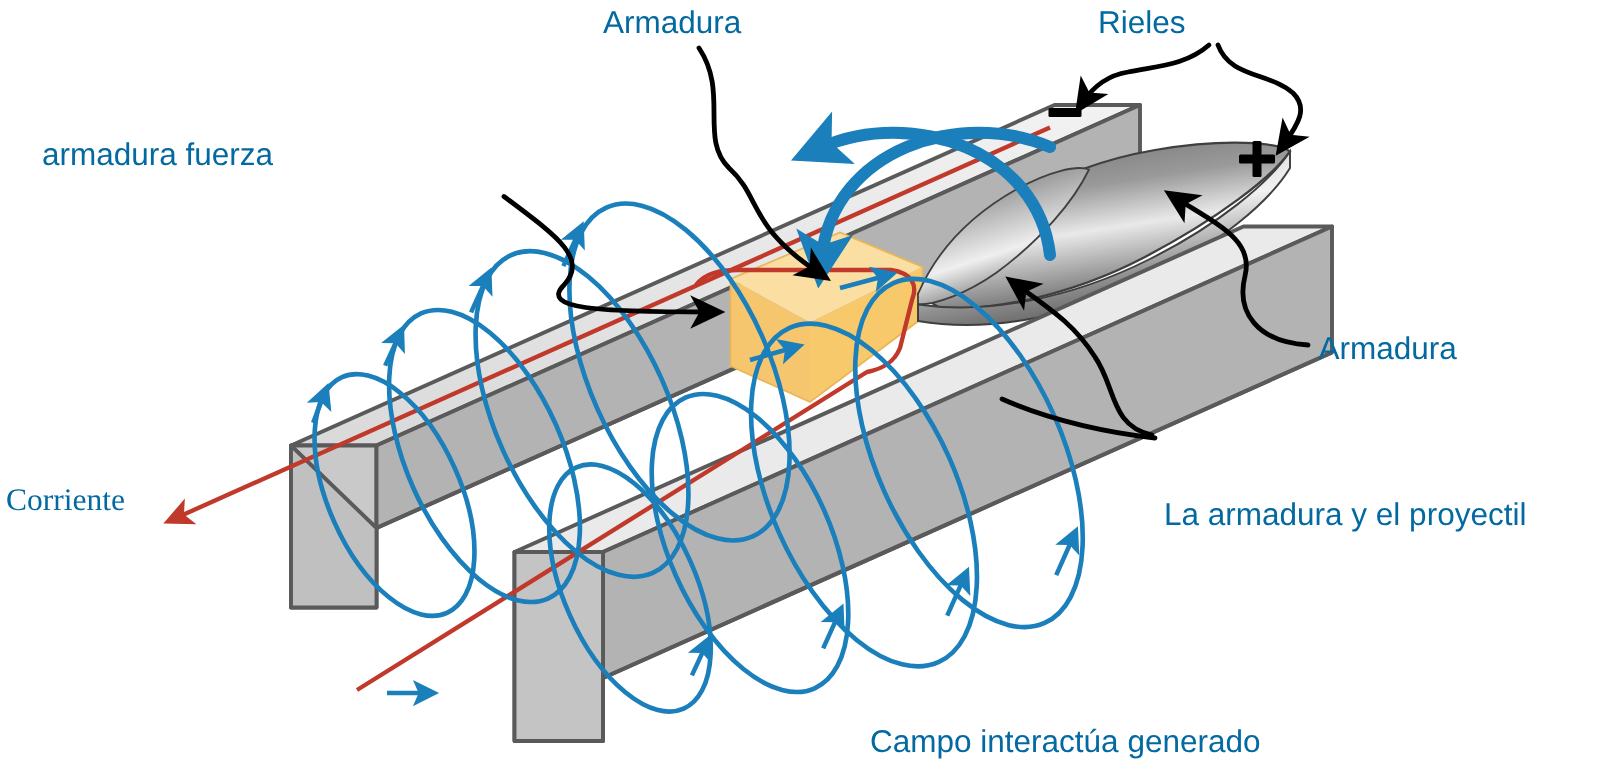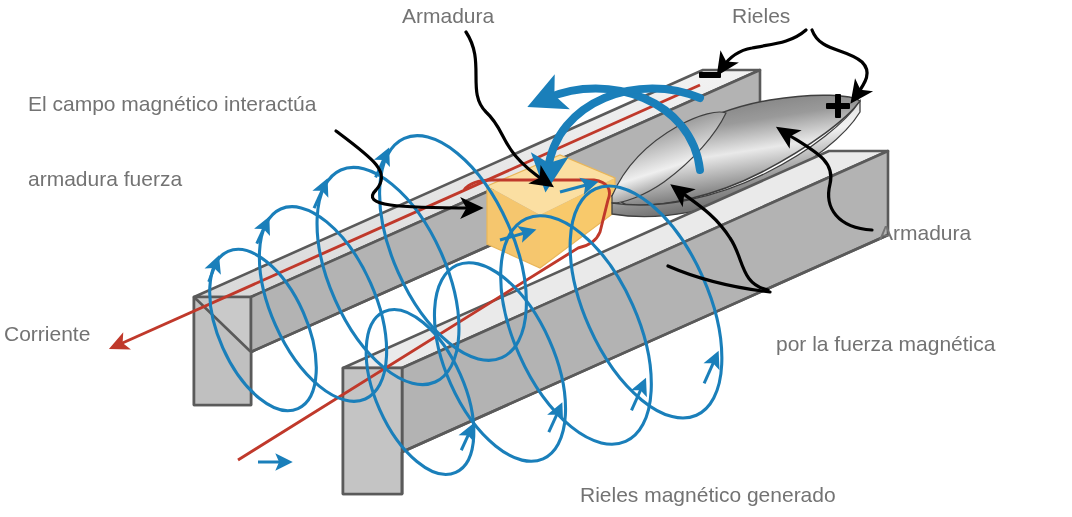--- a/index.html
+++ b/index.html
@@ -1,20 +1,20 @@
 <!DOCTYPE html>
 <html><head>
 <meta charset="utf-8">
 <style>
   html,body{margin:0;padding:0;background:#ffffff;}
   body{width:1072px;height:517px;overflow:hidden;
        font-family:"Liberation Sans","DejaVu Sans",sans-serif;}
   #stage{position:relative;width:1072px;height:517px;background:#fff;}
   #stage svg{position:absolute;left:0;top:0;}
-  .lbl{position:absolute;color:#737373;font-size:21px;line-height:25px;white-space:pre;}
+  .lbl{position:absolute;color:#0369a1;font-size:21px;line-height:25px;white-space:pre;}
 </style>
 </head>
 <body>
 
 <div id="stage">
 
 <svg width="1072" height="517" viewBox="0 0 1072 517">
   <defs>
     <linearGradient id="gProjTop" x1="0" y1="0" x2="0.35" y2="1">
       <stop offset="0%" stop-color="#6e6e6e"></stop>
@@ -160,34 +160,33 @@
   </g>
 
   <g>
     <rect x="699" y="72" width="22" height="6" fill="#000" rx="1"></rect>
     <rect x="826" y="103" width="24" height="6" fill="#000" rx="1"></rect>
     <rect x="835" y="94" width="6" height="24" fill="#000" rx="1"></rect>
   </g>
 </svg>
 
 <div class="lbl" style="left:28px;top:41px;">
-  <div>El campo magnético interactúa</div>
   <div>armadura fuerza</div>
 </div>
 
 <div class="lbl" style="left:402px;top:3px;">Armadura</div>
 
 <div class="lbl" style="left:732px;top:3px;">Rieles</div>
 
 <div class="lbl" style="left:879px;top:220px;">Armadura</div>
 
 <div class="lbl" style="left:776px;top:281px;">
-  <div>por la fuerza magnética</div>
+  <div>La armadura y el proyectil</div>
 </div>
 
 <div class="lbl" style="left:580px;top:432px;">
-  <div>Rieles magnético generado</div>
+  <div>Campo interactúa generado</div>
   
 </div>
 
-<div class="lbl" style="left:4px;top:321px;">Corriente</div>
+<div class="lbl" style="left:4px;top:321px;font-family:Liberation Serif, serif;">Corriente</div>
 
 </div>
 
 </body></html>

